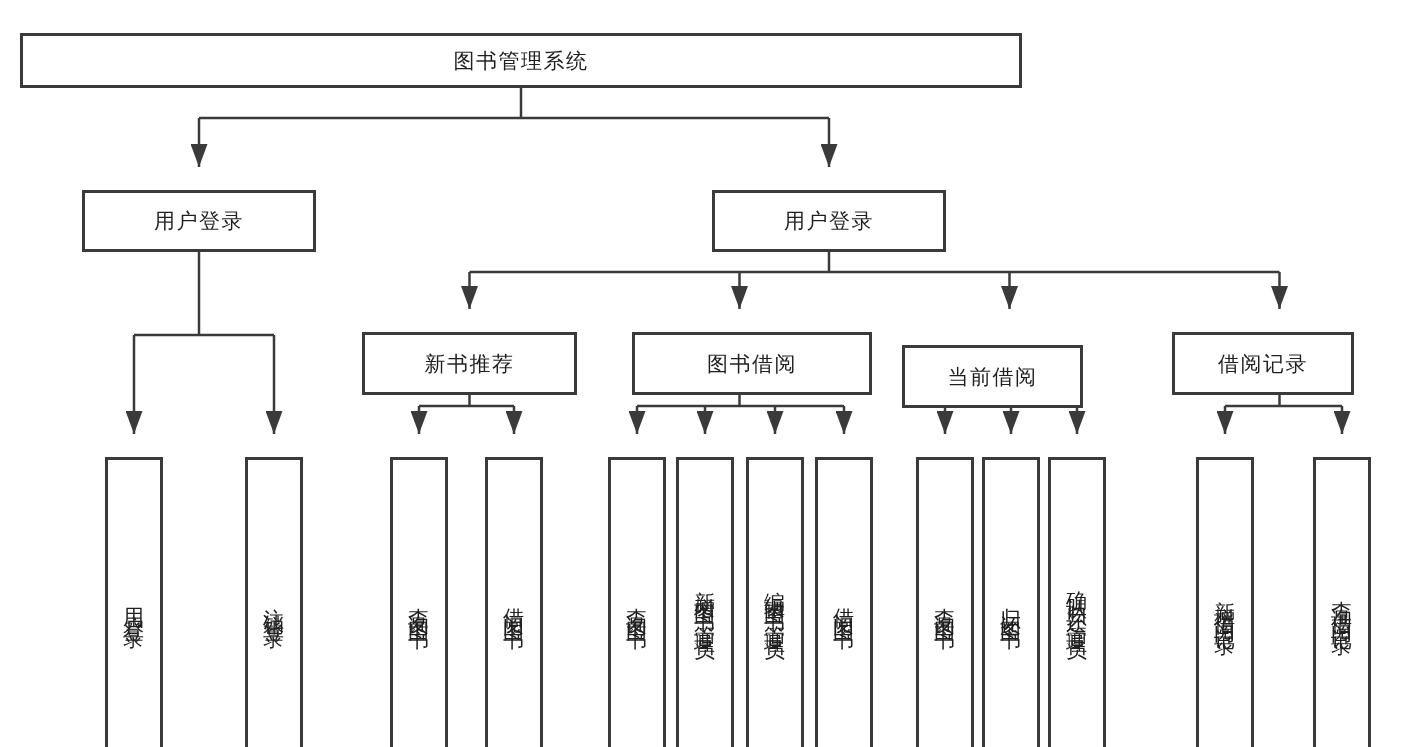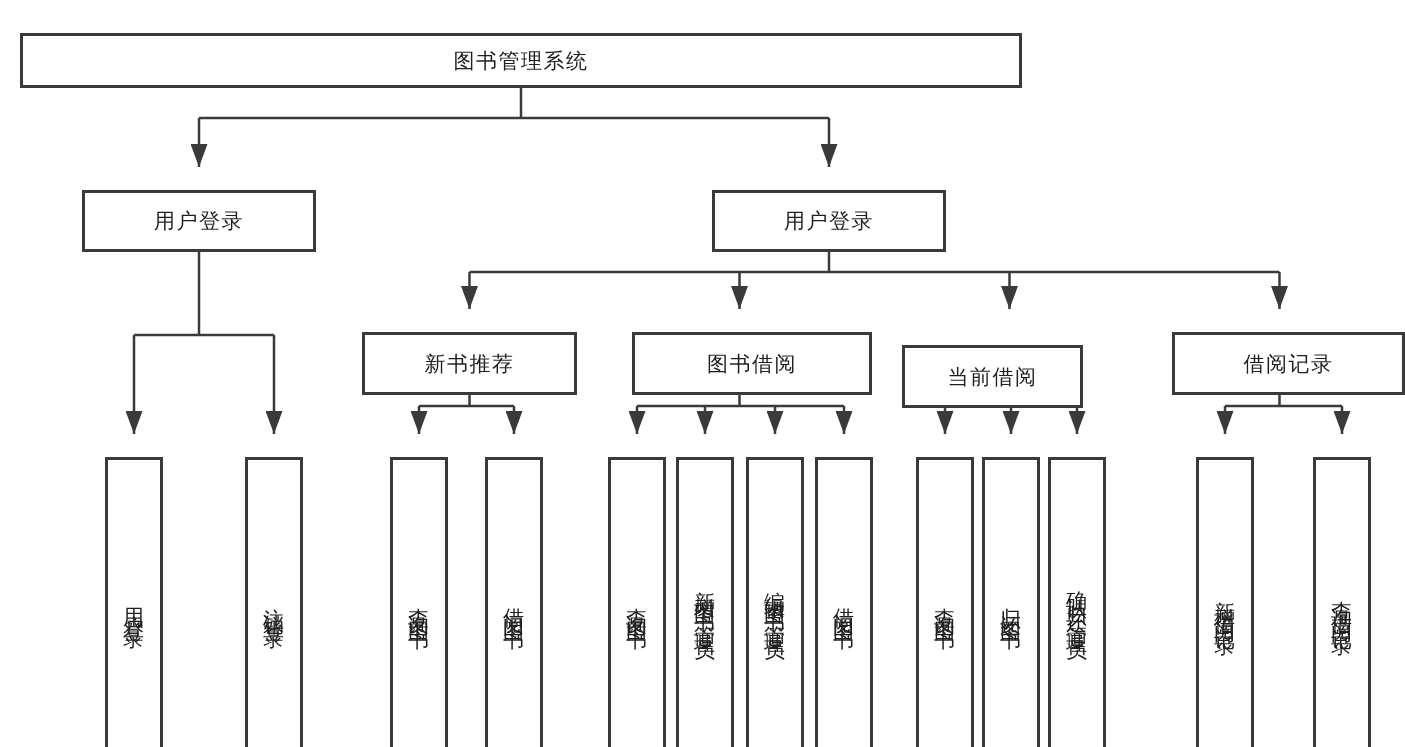--- a/index.html
+++ b/index.html
@@ -119,21 +119,21 @@
 
   <div class="node h-node" style="left:362px;top:312px;width:215px;height:63px">
     <span>新书推荐</span>
   </div>
   <div class="node h-node" style="left:632px;top:312px;width:240px;height:63px">
     <span>图书借阅</span>
   </div>
   <div class="node h-node" style="left:902px;top:325px;width:181px;height:63px">
     <span>当前借阅</span>
   </div>
-  <div class="node h-node" style="left:1172px;top:312px;width:233px;height:63px">
+  <div class="node h-node" style="left:1172px;top:312px;width:182px;height:63px">
     <span>借阅记录</span>
   </div>
 
   <div class="node v-node" style="left:105px;top:437px;width:58px;height:296px">
     <span>用户登录</span>
   </div>
   <div class="node v-node" style="left:245px;top:437px;width:58px;height:296px">
     <span>注销登录</span>
   </div>
 

